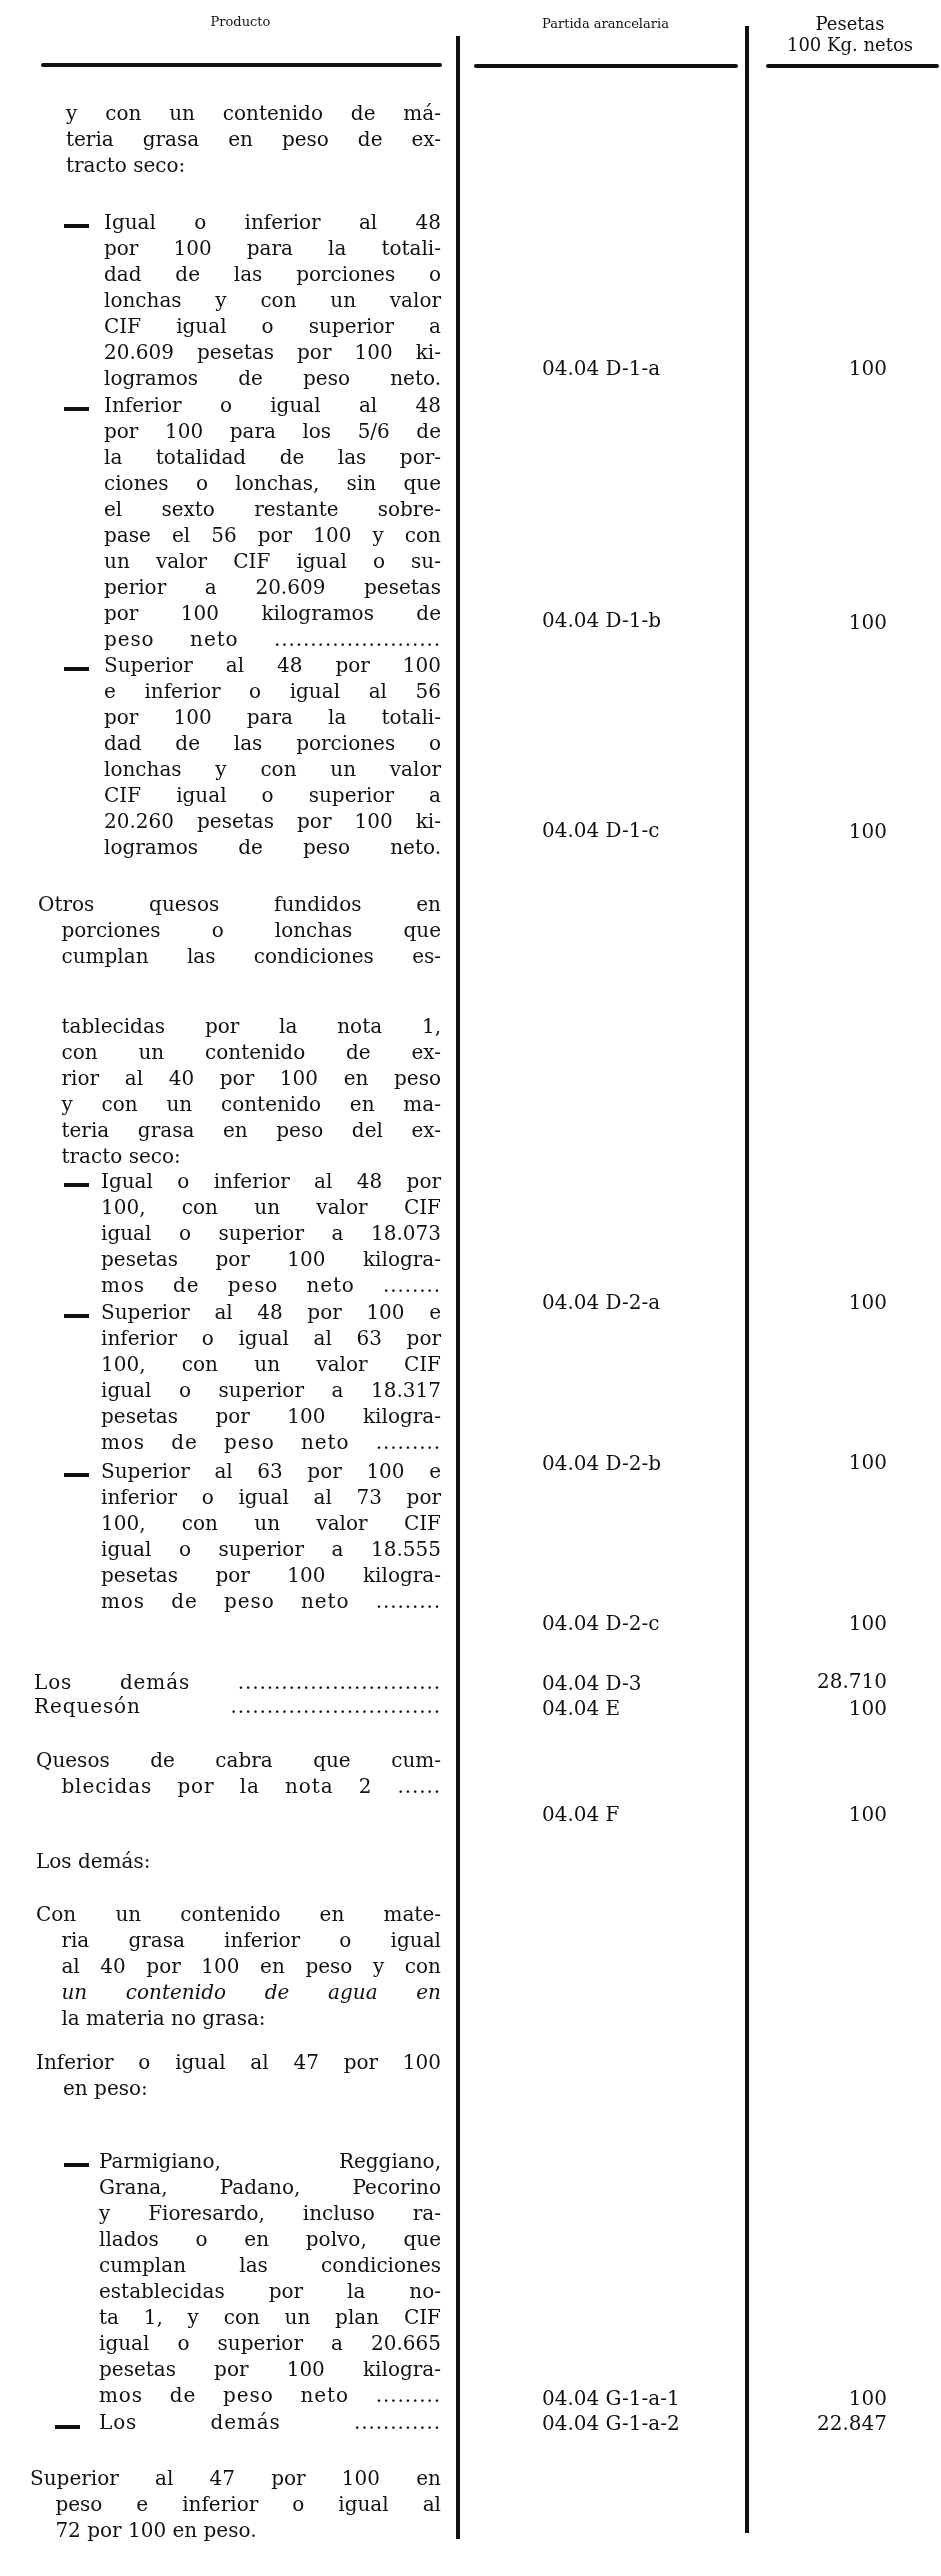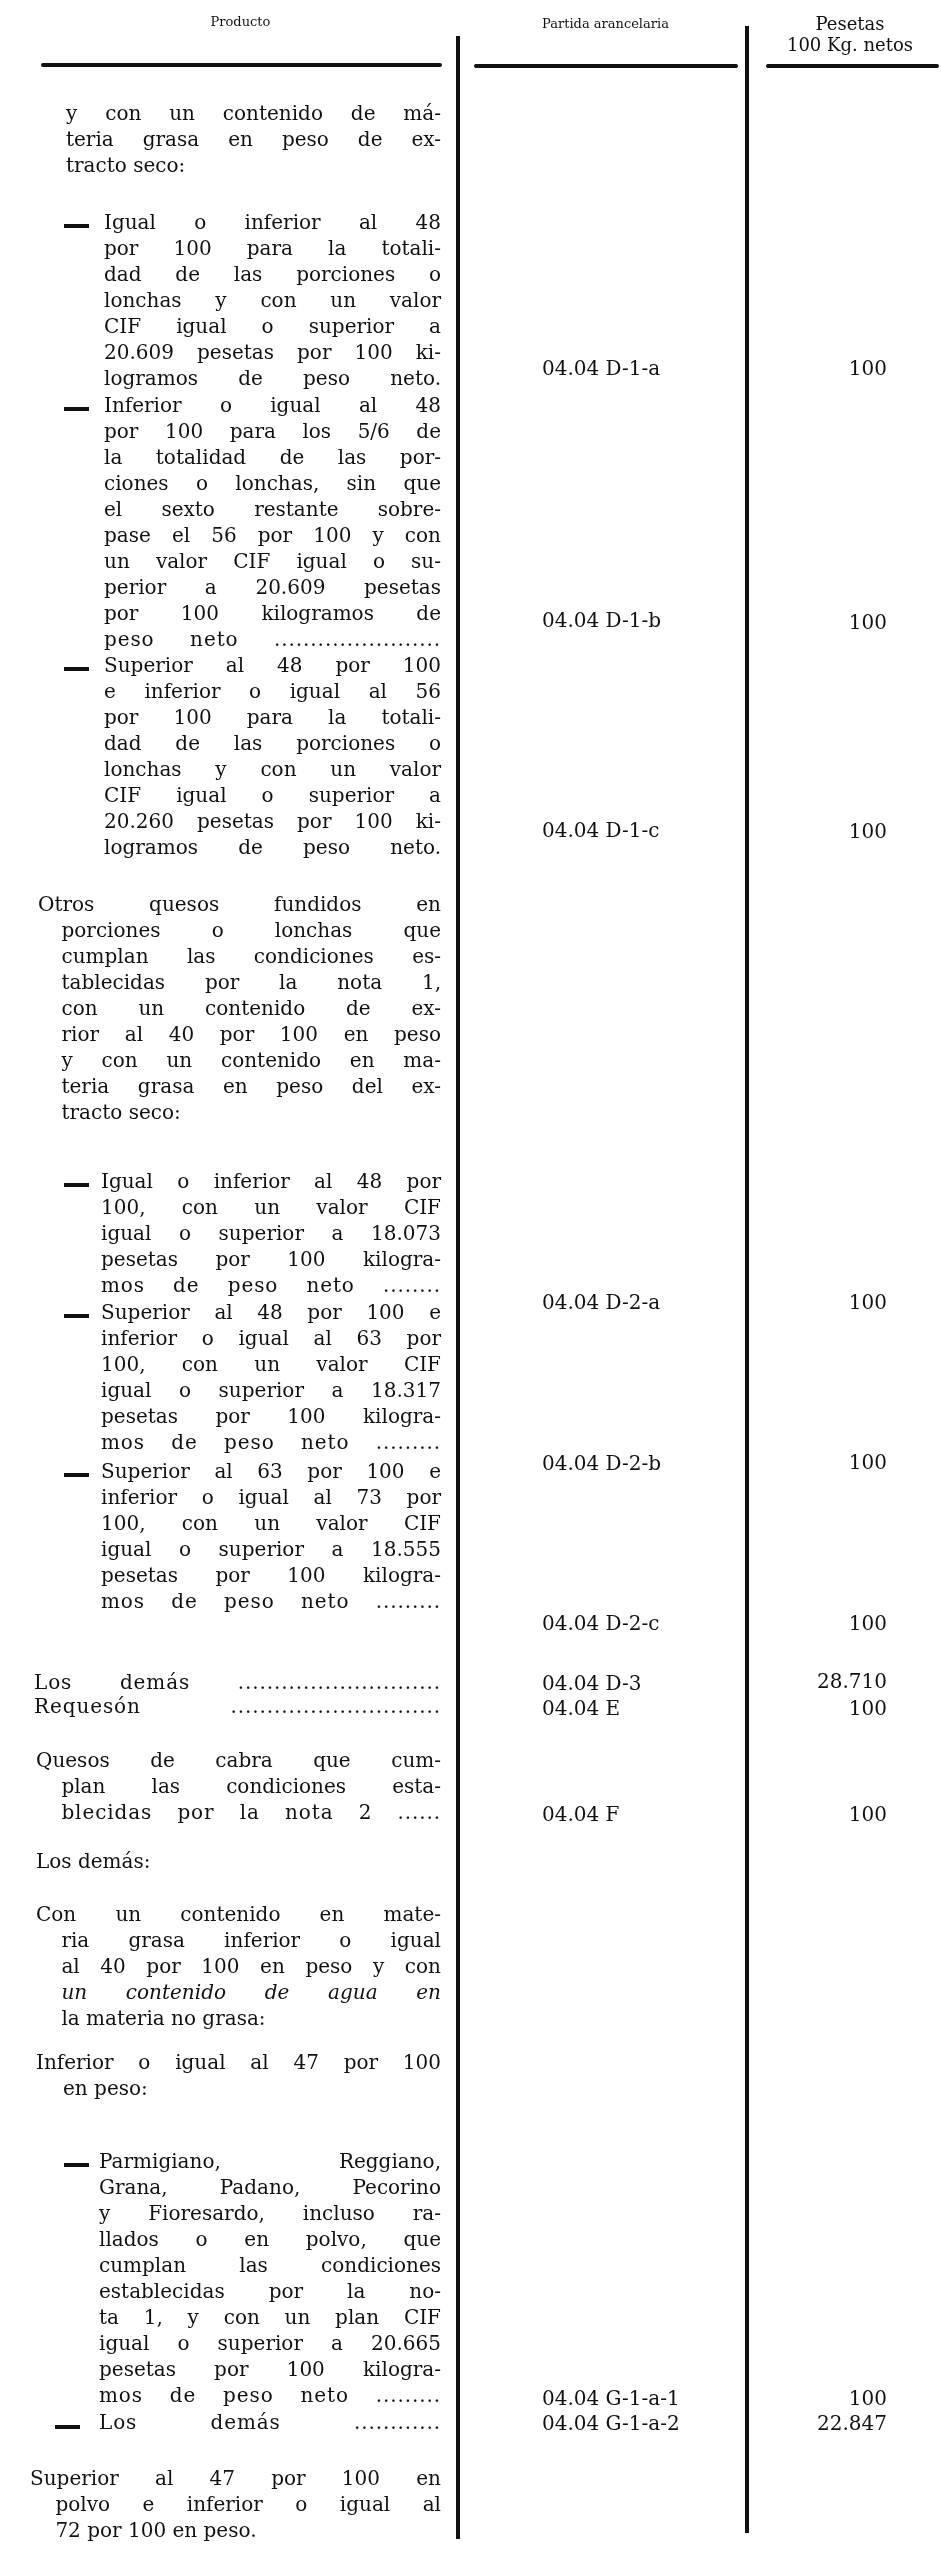--- a/index.html
+++ b/index.html
@@ -77,21 +77,21 @@
   <span class="line justify">20.260 pesetas por 100 ki-</span>
   <span class="line justify">logramos de peso neto.</span>
 </div>
 <div class="code" style="top:818px;">04.04 D-1-c</div>
 <div class="price" style="top:819px;">100</div>
 
 <div class="block" style="left:38px; top:891px; width:403px;">
   <span class="line justify">Otros quesos fundidos en</span>
   <span class="line justify" style="padding-left:23.5px;">porciones o lonchas que</span>
   <span class="line justify" style="padding-left:23.5px;">cumplan las condiciones es-</span>
-  <span class="line justify" style="padding-left:23.5px;">tablecidas por la nota 1,</span>
+  <span class="line justify" style="padding-left:23.5px;margin-top:44px;">tablecidas por la nota 1,</span>
   <span class="line justify" style="padding-left:23.5px;">con un contenido de ex-</span>
   <span class="line justify" style="padding-left:23.5px;">rior al 40 por 100 en peso</span>
   <span class="line justify" style="padding-left:23.5px;">y con un contenido en ma-</span>
   <span class="line justify" style="padding-left:23.5px;">teria grasa en peso del ex-</span>
   <span class="line" style="padding-left:23.5px;">tracto seco:</span>
 </div>
 
 <div class="dash" style="top:1183px;"></div>
 <div class="block" style="left:101px; top:1168px; width:340px;">
   <span class="line justify">Igual o inferior al 48 por</span>
@@ -134,21 +134,20 @@
 <div class="price" style="top:1669px;">28.710</div>
 
 <div class="block" style="left:34px; top:1693px; width:407px;">
   <span class="line justify leaders">Requesón .............................</span>
 </div>
 <div class="code" style="top:1696px;">04.04 E</div>
 <div class="price" style="top:1696px;">100</div>
 
 <div class="block" style="left:36px; top:1747px; width:405px;">
   <span class="line justify">Quesos de cabra que cum-</span>
-  <span class="line justify" style="padding-left:25.4px;">plan las condiciones esta-</span>
   <span class="line justify leaders" style="padding-left:25.4px;">blecidas por la nota 2 ......</span>
 </div>
 <div class="code" style="top:1802px;">04.04 F</div>
 <div class="price" style="top:1802px;">100</div>
 
 <div class="block" style="left:36px; top:1848px; width:405px;">
   <span class="line">Los demás:</span>
 </div>
 
 <div class="block" style="left:36px; top:1901px; width:405px;">
@@ -182,16 +181,16 @@
 
 <div class="dash" style="top:2425px; left:55px;"></div>
 <div class="block" style="left:99px; top:2409px; width:342px;">
   <span class="line justify leaders">Los demás            ............</span>
 </div>
 <div class="code" style="top:2411px;">04.04 G-1-a-2</div>
 <div class="price" style="top:2411px;">22.847</div>
 
 <div class="block" style="left:30px; top:2465px; width:411px;">
   <span class="line justify">Superior al 47 por 100 en</span>
-  <span class="line justify" style="padding-left:25.4px;">polvo e inferior o igual al</span>
+  <span class="line justify" style="padding-left:25.4px;">peso e inferior o igual al</span>
   <span class="line" style="padding-left:25.4px;">72 por 100 en peso.</span>
 </div>
 
 
 </body></html>

